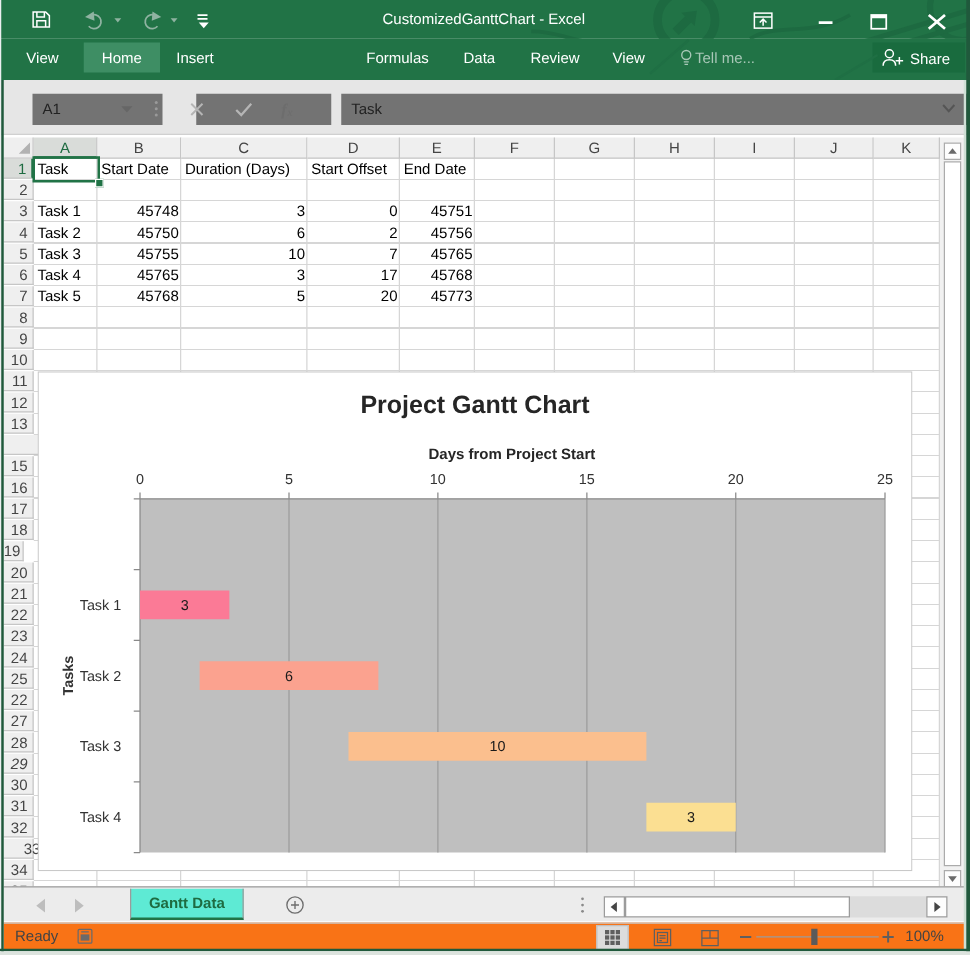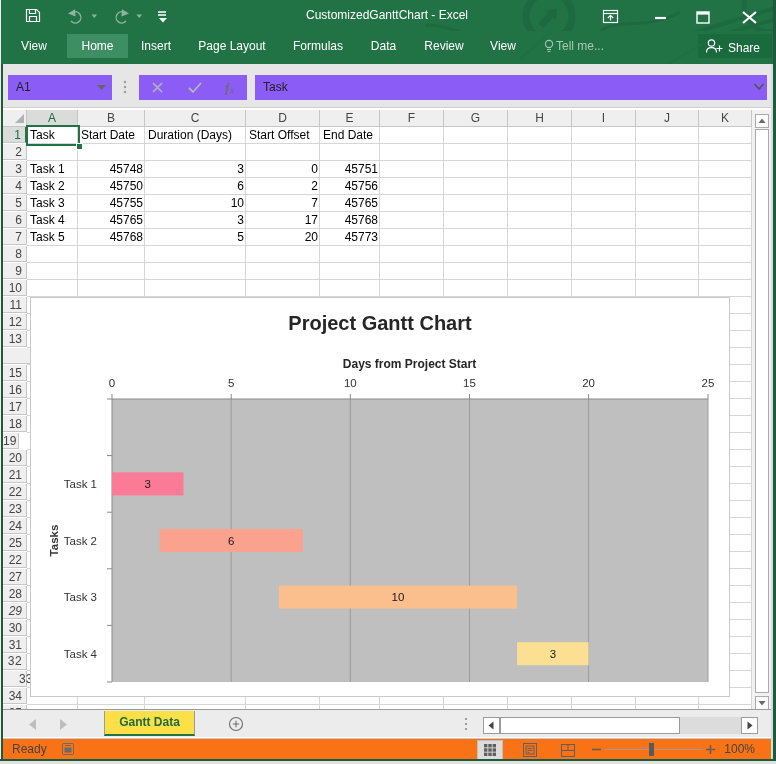--- a/index.html
+++ b/index.html
@@ -6,21 +6,21 @@
 body{width:776px;height:764px;overflow:hidden;font-family:"Liberation Sans",sans-serif;}
 #win{position:absolute;left:0;top:0;width:776px;height:764px;background:#fff;}
 .abs{position:absolute;}
 
 #titlebar{left:0;top:0;width:776px;height:31px;background:#217346;overflow:hidden;}
 #tabrow{left:0;top:31px;width:776px;height:33px;background:#217346;}
 .ttxt{color:#fff;font-size:12px;}
 .tabtxt{position:absolute;top:0;height:33px;line-height:31px;color:#fff;font-size:12px;text-align:center;}
 
 #fbar{left:0;top:64px;width:776px;height:44px;background:#e6e6e6;border-bottom:1px solid #d0d0d0;box-sizing:border-box;}
-.whitebox{position:absolute;background:#8b5cf6;}
+.whitebox{position:absolute;background:#737373;margin-left:18px;}
 
 #sheet{left:3px;top:110px;width:769px;height:599px;background:#fff;}
 .colhead{position:absolute;top:0;height:17px;background:#efefef;border-right:1px solid #c6c6c6;box-sizing:border-box;text-align:center;line-height:17px;font-size:12px;color:#454545;}
 .rowhead{position:absolute;left:0;width:24px;height:16px;background:#efefef;border-bottom:1px solid #c6c6c6;box-sizing:border-box;text-align:right;padding-right:4px;line-height:16px;font-size:12px;color:#454545;}
 .cell{position:absolute;height:17px;line-height:17px;font-size:12px;color:#000;white-space:nowrap;}
 .num{text-align:right;}
 
 #tabbar{left:3px;top:709px;width:769px;height:28px;background:#ececec;border-top:1px solid #9b9b9b;box-sizing:border-box;}
 #statusbar{left:3px;top:738px;width:769px;height:22px;background:#f97316;border-top:1px solid #c9c9c9;box-sizing:border-box;}
 
@@ -90,21 +90,20 @@
 
       <path d="M153 12 l13 11 M166 12 l-13 11" stroke="#fff" stroke-width="2.2"></path>
     </svg>
   </div>
   <div id="tabrow" class="abs">
     <div class="abs" style="left:67px;top:3px;width:61px;height:24px;background:#3e8e64;"></div>
     <div class="abs" style="left:698px;top:3px;width:74px;height:24px;background:#196b3e;"></div>
     <div class="tabtxt" style="left:14px;width:40px;">View</div>
     <div class="tabtxt" style="left:67px;width:61px;">Home</div>
     <div class="tabtxt" style="left:136px;width:40px;">Insert</div>
-    <div class="tabtxt" style="left:192px;width:80px;">Page Layout</div>
     <div class="tabtxt" style="left:288px;width:60px;">Formulas</div>
     <div class="tabtxt" style="left:362px;width:43px;">Data</div>
     <div class="tabtxt" style="left:418px;width:52px;">Review</div>
     <div class="tabtxt" style="left:484px;width:38px;">View</div>
     <div class="tabtxt" style="left:556px;width:60px;text-align:left;color:#a8c7b7;">Tell me...</div>
     <svg width="20" height="33" style="position:absolute;left:540px;top:0">
       <g stroke="#a8c7b7" fill="none" stroke-width="1.1">
         <circle cx="9" cy="13" r="3.6"></circle>
         <path d="M7 18.5 h4 M7.6 20.5 h2.8"></path>
       </g>
@@ -200,21 +199,21 @@
   <div class="rowhead" style="top:374px;border-right:1px solid #c6c6c6;width:24px;">22</div>
   <div class="rowhead" style="top:391px;border-right:1px solid #c6c6c6;width:24px;">23</div>
   <div class="rowhead" style="top:408px;border-right:1px solid #c6c6c6;width:24px;">24</div>
   <div class="rowhead" style="top:425px;border-right:1px solid #c6c6c6;width:24px;">25</div>
   <div class="rowhead" style="top:442px;border-right:1px solid #c6c6c6;width:24px;">22</div>
   <div class="rowhead" style="top:459px;border-right:1px solid #c6c6c6;width:24px;">27</div>
   <div class="rowhead" style="top:476px;border-right:1px solid #c6c6c6;width:24px;">28</div>
   <div class="rowhead" style="top:493px;border-right:1px solid #c6c6c6;width:24px;font-style:italic;">29</div>
   <div class="rowhead" style="top:510px;border-right:1px solid #c6c6c6;width:24px;">30</div>
   <div class="rowhead" style="top:527px;border-right:1px solid #c6c6c6;width:24px;">31</div>
-  <div class="rowhead" style="top:544px;border-right:1px solid #c6c6c6;width:24px;font-family:Liberation Mono, monospace;">32</div>
+  <div class="rowhead" style="top:544px;border-right:1px solid #c6c6c6;width:24px;">32</div>
   <div class="rowhead" style="top:561px;border-right:1px solid #c6c6c6;width:24px;padding-left:16px;">33</div>
   <div class="rowhead" style="top:578px;border-right:1px solid #c6c6c6;width:24px;">34</div>
   <div class="rowhead" style="top:595px;border-right:1px solid #c6c6c6;width:24px;">35</div>
   <div class="cell" style="left:27px;top:17px;">Task</div>
   <div class="cell" style="left:78px;top:17px;">Start Date</div>
   <div class="cell" style="left:145px;top:17px;">Duration (Days)</div>
   <div class="cell" style="left:246px;top:17px;">Start Offset</div>
   <div class="cell" style="left:320px;top:17px;">End Date</div>
   <div class="cell" style="left:27px;top:51px;">Task 1</div>
   <div class="cell num" style="left:75px;top:51px;width:65px;">45748</div>
@@ -299,21 +298,21 @@
   <div class="abs" style="left:3px;top:586px;width:14px;height:14px;background:#fdfdfd;border:1px solid #ababab;box-sizing:border-box;"></div>
   <svg width="14" height="14" style="position:absolute;left:3px;top:586px;">
         <path d="M7 9.5 l3.5-4.5 h-7 z" fill="#6a6a6a"></path>
       </svg>
   </div>
   <div id="tabbar" class="abs">
   <svg width="80" height="28" style="position:absolute;left:0;top:0">
         <path d="M27 9 l0 11 -7-5.5 z" fill="#bdbdbd" transform="translate(6,0)"></path>
         <path d="M57 9 l0 11 7-5.5 z" fill="#bdbdbd"></path>
       </svg>
-  <div class="abs" style="left:101px;top:1px;width:91px;height:25px;background:#fde047;border-left:1px solid #9b9b9b;border-right:1px solid #9b9b9b;border-bottom:2px solid #217346;box-sizing:border-box;text-align:center;line-height:23px;font-size:12px;font-weight:bold;color:#1e6b41;">Gantt Data</div>
+  <div class="abs" style="left:101px;top:1px;width:91px;height:25px;background:#5eead4;border-left:1px solid #9b9b9b;border-right:1px solid #9b9b9b;border-bottom:2px solid #217346;box-sizing:border-box;text-align:center;line-height:23px;font-size:12px;font-weight:bold;color:#1e6b41;">Gantt Data</div>
   <svg width="20" height="28" style="position:absolute;left:223px;top:0">
         <circle cx="10" cy="14" r="6.5" stroke="#6e6e6e" fill="none" stroke-width="1.1"></circle>
         <path d="M10 10.8 v6.4 M6.8 14 h6.4" stroke="#6e6e6e" stroke-width="1.1"></path>
       </svg>
   <svg width="10" height="28" style="position:absolute;left:458px;top:0">
         <g fill="#8a8a8a">
           <circle cx="5" cy="9" r="1.1"></circle>
           <circle cx="5" cy="14" r="1.1"></circle>
           <circle cx="5" cy="19" r="1.1"></circle>
         </g>

